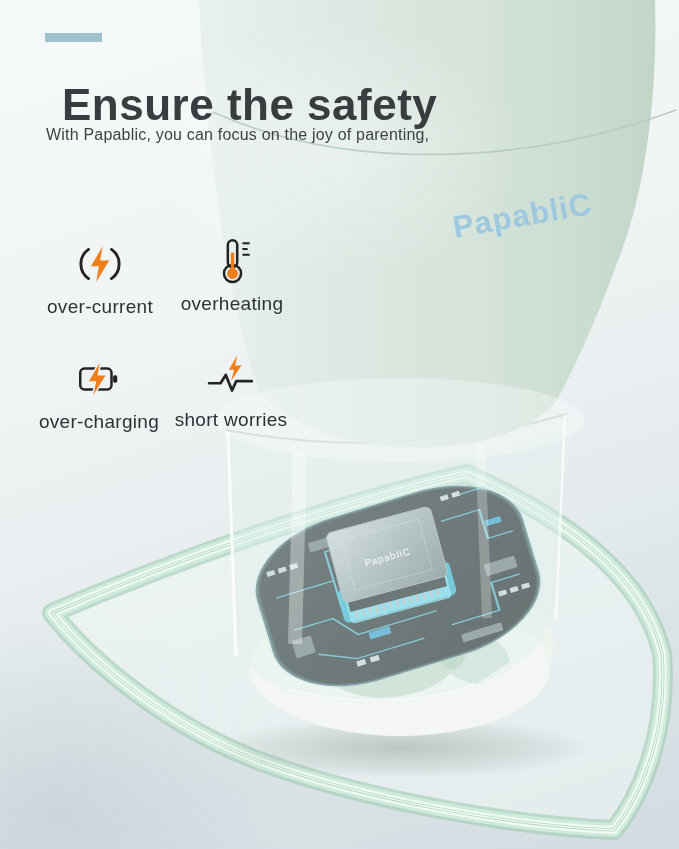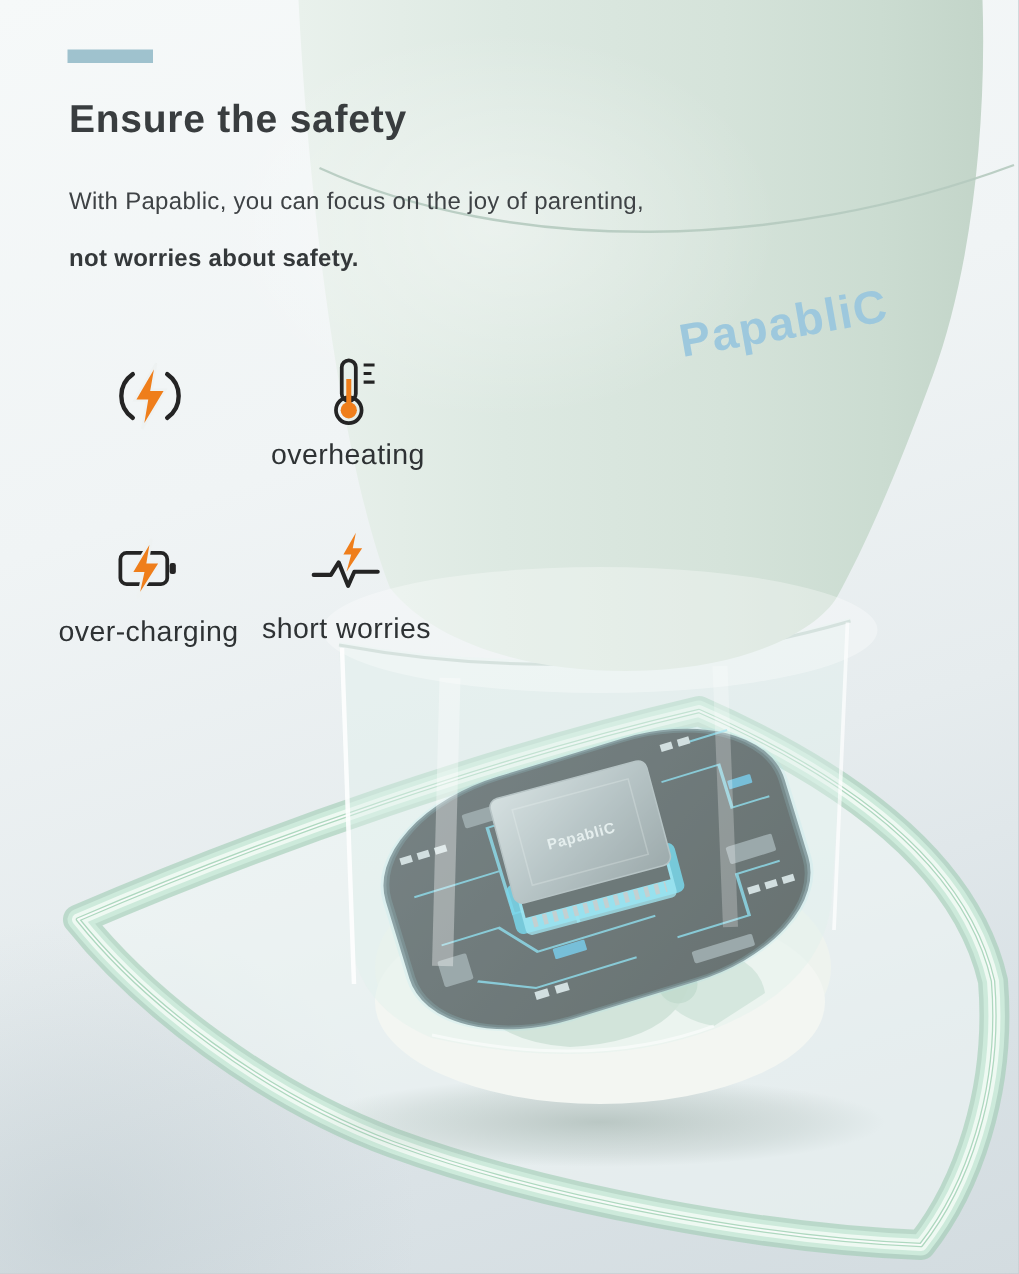--- a/index.html
+++ b/index.html
@@ -9,22 +9,22 @@
     background:linear-gradient(162deg,#f6f9f9 0%,#f0f4f5 35%,#e6ecee 62%,#dae2e6 82%,#d3dce0 100%);
   }
   .stage::after{
     content:"";position:absolute;inset:0;pointer-events:none;
     background:radial-gradient(55% 40% at 8% 96%, rgba(160,176,182,.28), transparent 60%);
   }
   .scene{position:absolute;left:0;top:0;z-index:1;}
   .copy{position:absolute;z-index:3;}
   .accent-bar{position:absolute;left:45px;top:33px;width:57px;height:9px;background:#9fc2ce;}
   .title{
-    position:absolute;left:46px;top:64px;margin:0;
-    font-size:26px;font-weight:700;letter-spacing:.5px;color:#393d3f;white-space:nowrap;
+    position:absolute;left:46px;top:64px;margin:16px;
+    font-size:44px;font-weight:700;letter-spacing:.5px;color:#393d3f;white-space:nowrap;
   }
   .sub{position:absolute;left:46px;margin:0;font-size:16px;color:#3e4245;letter-spacing:.2px;white-space:nowrap;}
   .sub.l1{top:126px;font-weight:400;}
   .sub.l2{top:164px;font-weight:700;color:#34383a;}
   .feature{position:absolute;z-index:3;text-align:center;}
   .feature .ic{display:block;margin:0 auto;}
   .feature .lbl{display:block;margin-top:7px;font-size:19px;color:#2e3234;letter-spacing:.3px;white-space:nowrap;}
   .f1{left:30px;top:239px;width:140px;}
   .f2{left:158px;top:236px;width:148px;}
   .f3{left:28px;top:354px;width:142px;}
@@ -153,28 +153,28 @@
       <ellipse cx="330" cy="150" rx="190" ry="130" fill="url(#bodyHi)"></ellipse>
       <ellipse cx="400" cy="420" rx="185" ry="42" fill="#ffffff" opacity="0.32"></ellipse>
       <path d="M 213,112 C 340,170 520,168 676,110" fill="none" stroke="#b5cabf" stroke-width="1.6" opacity="0.9"></path>
       <text x="455" y="238" transform="rotate(-10 455 238)" font-size="31" font-weight="bold" fill="#9dc8dd" letter-spacing="1">PapabliC</text>
     </g>
   </svg>
 
   <div class="accent-bar copy"></div>
   <h1 class="title copy">Ensure the safety</h1>
   <p class="sub l1 copy">With Papablic, you can focus on the joy of parenting,</p>
-  <p class="sub l2 copy">not worries about safety.</p>
 
   <div class="feature f1">
     <svg class="ic" width="50" height="50" viewBox="0 0 48 48">
       <path d="M 13,10 A 17,17 0 0 0 13,38" fill="none" stroke="#242424" stroke-width="2.8" stroke-linecap="round"></path>
       <path d="M 35,38 A 17,17 0 0 0 35,10" fill="none" stroke="#242424" stroke-width="2.8" stroke-linecap="round"></path>
       <polygon points="28,3 14,27 22,27 19,45 34,20 25,20" fill="#ef7e1b" stroke="#eef2f2" stroke-width="1.5"></polygon>
     </svg>
+    <span class="lbl">over-current</span>
   </div>
 
   <div class="feature f3">
     <svg class="ic" width="50" height="50" viewBox="0 0 48 48">
       <rect x="6" y="14" width="30" height="20" rx="4" fill="none" stroke="#242424" stroke-width="2.4"></rect>
       <rect x="37.5" y="20.5" width="4" height="7" rx="1.5" fill="#242424"></rect>
       <polygon points="26,5 13,27 20.5,27 17,43 31.5,20 23.5,20" fill="#ef7e1b" stroke="#eef2f2" stroke-width="1.5"></polygon>
     </svg>
     <span class="lbl">over-charging</span>
   </div>

